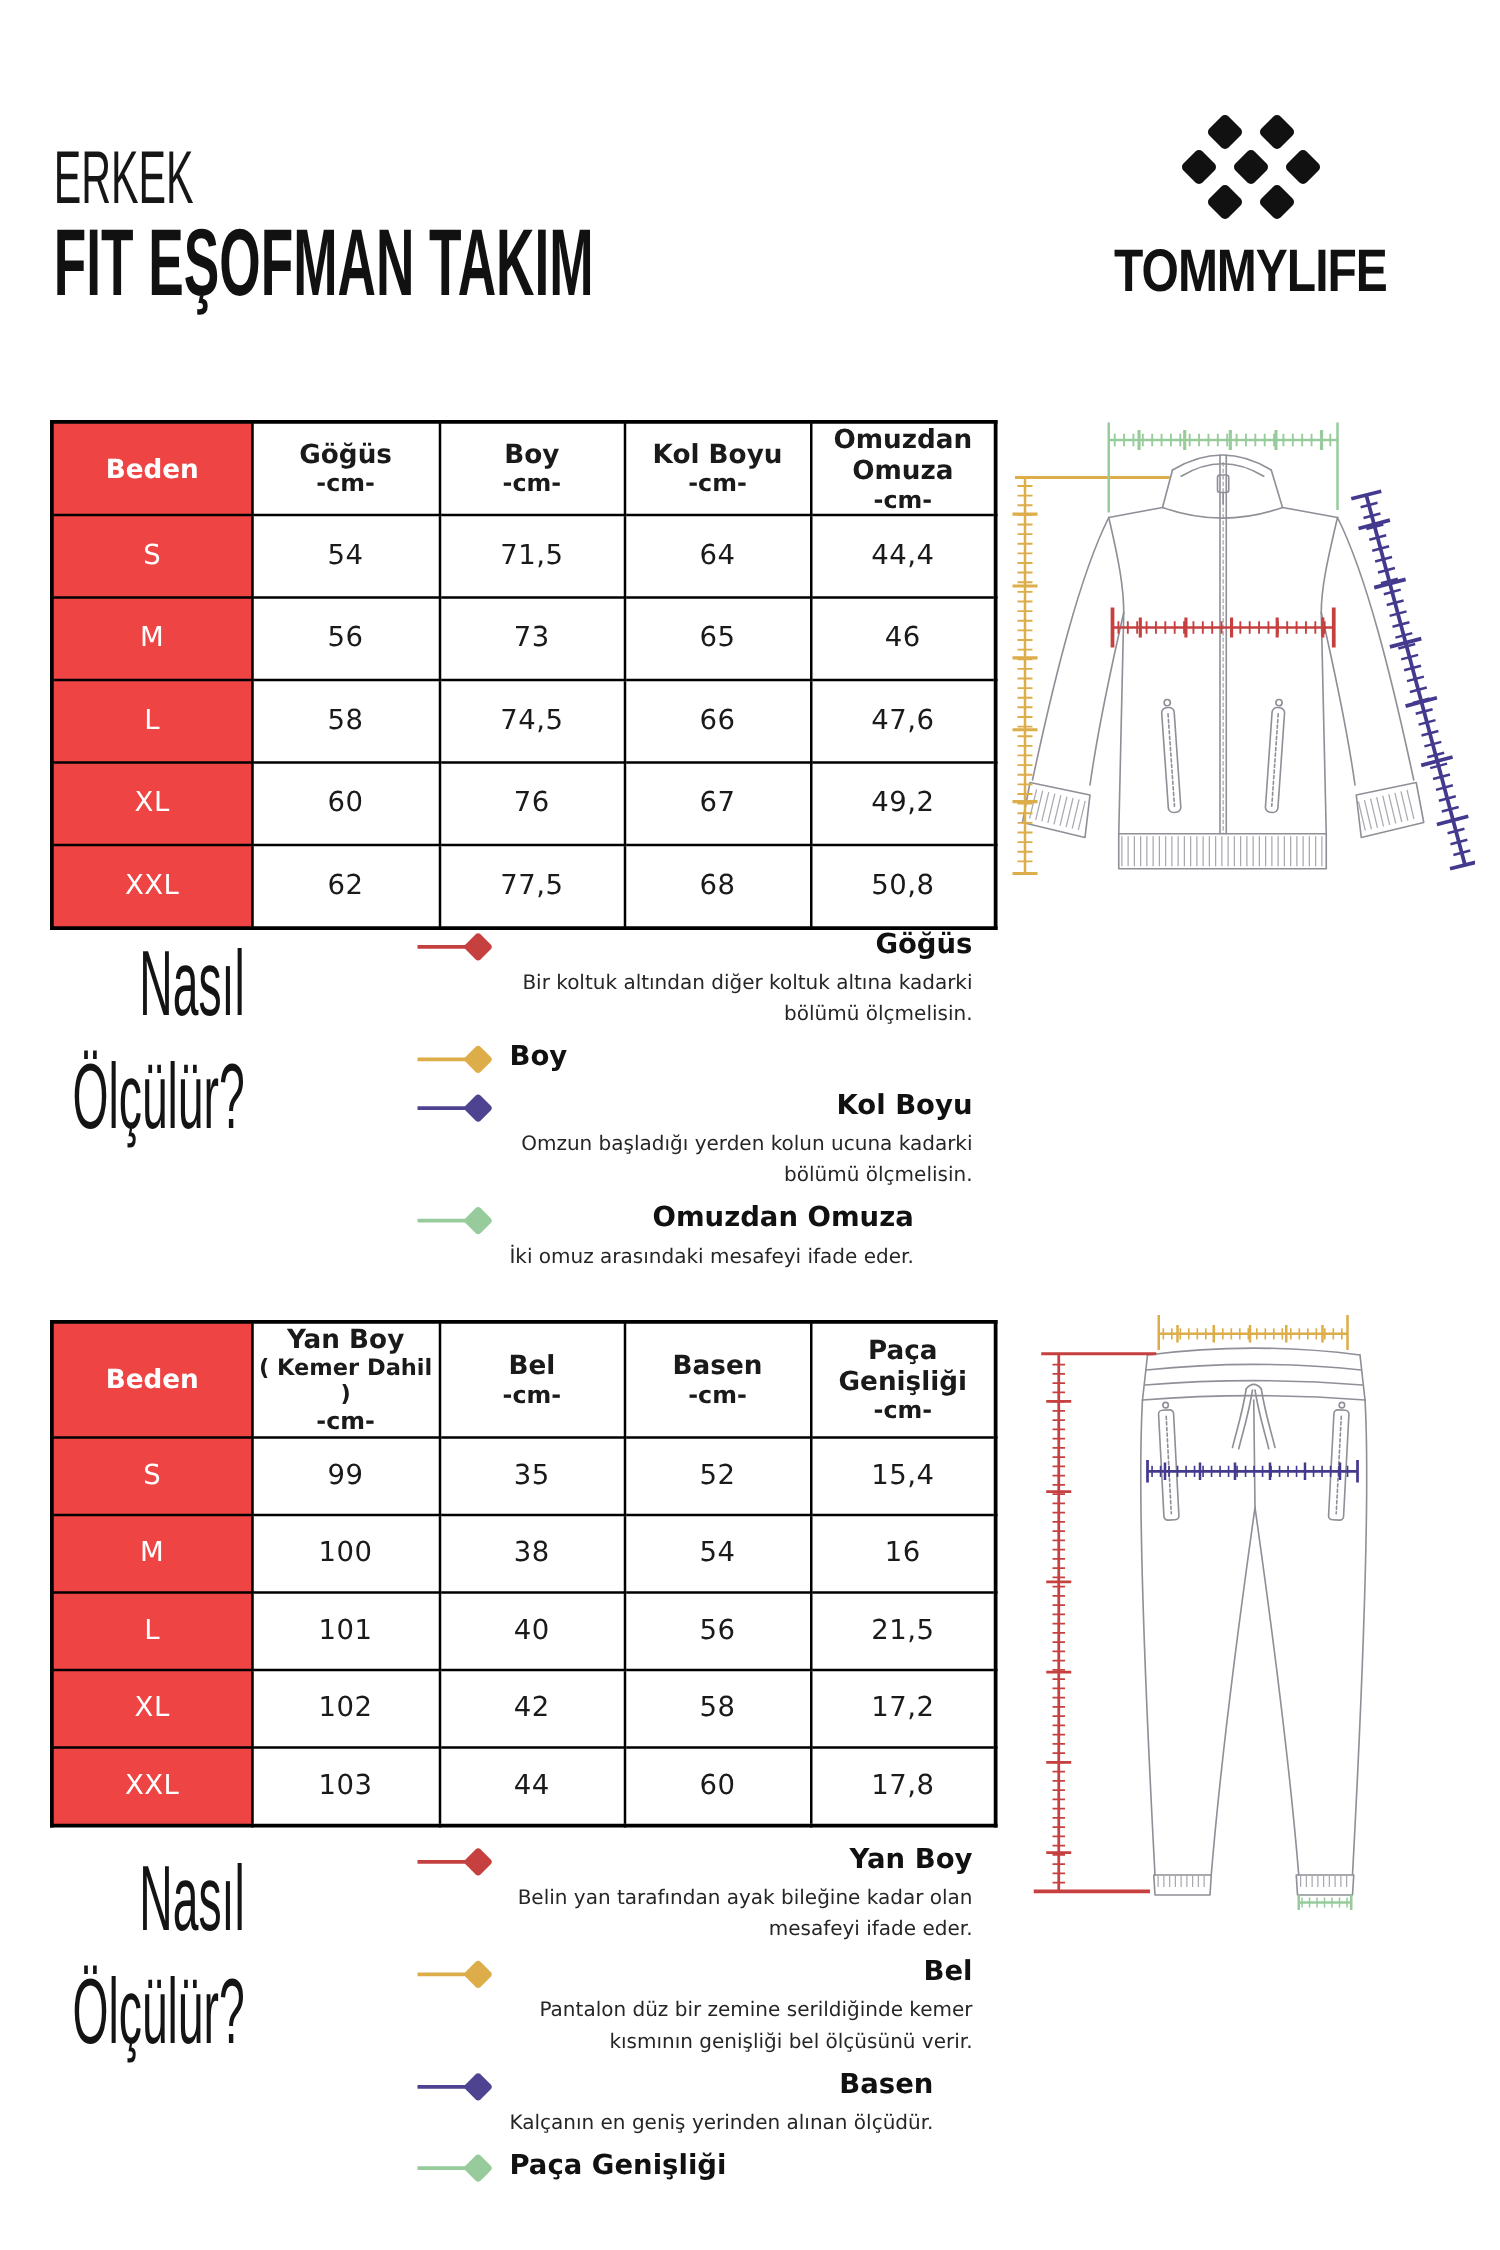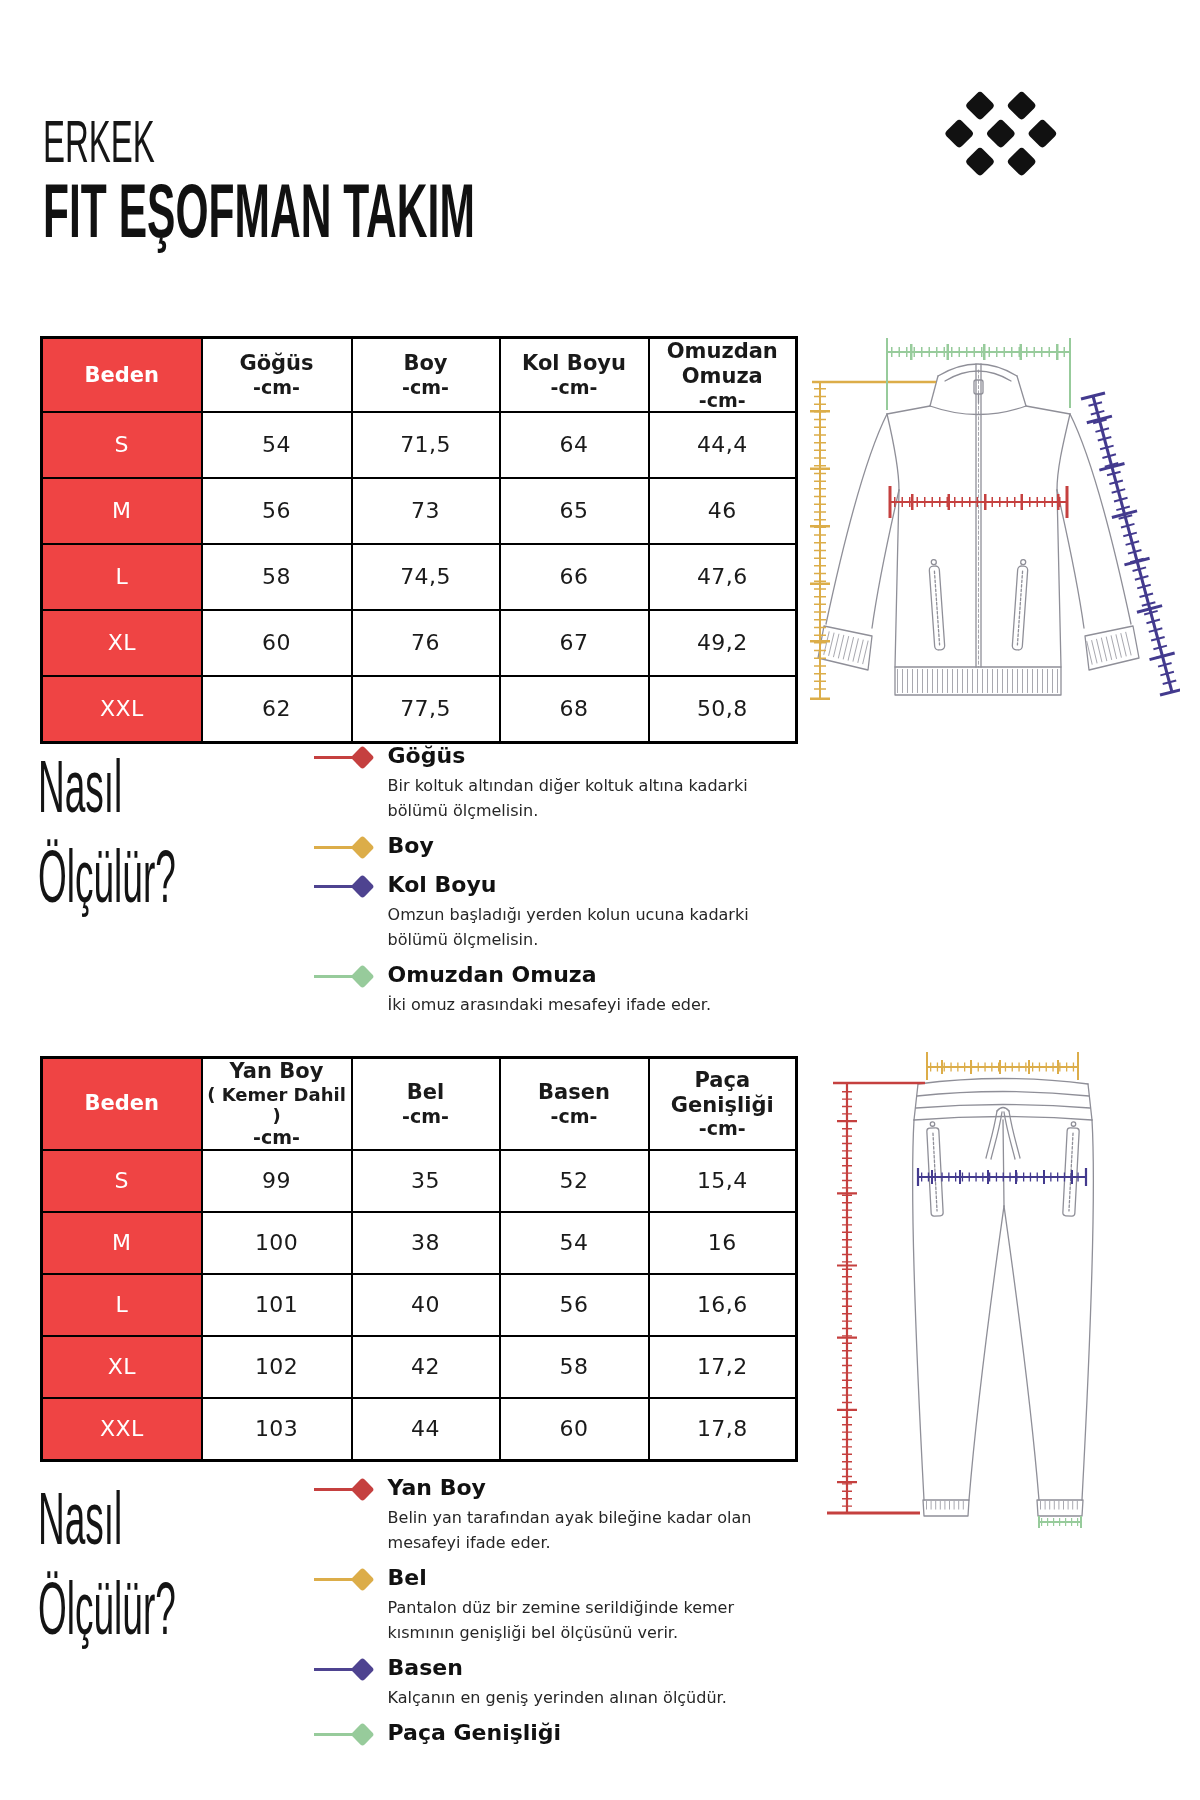--- a/index.html
+++ b/index.html
@@ -22,21 +22,21 @@
   .h-sub{font-size:18px;}
   .h-unit{font-size:19px;}
   #jacket-table{top:336px;}
   #jacket-table th{height:60px;}
   #jacket-table td{height:64px;}
   #pants-table{top:1056px;}
   #pants-table th{height:76px;}
   #pants-table td{height:60px;}
 
   
-  .guide{position:absolute;left:38px;width:720px;display:flex;}
+  .guide{position:absolute;left:58px;width:720px;display:flex;text-align:right;}
   #jacket-guide{top:742px;}
   #pants-guide{top:1474px;}
   .guide-heading{flex:0 0 146px;}
   .guide-heading .gh{display:block;font-family:"Liberation Sans",sans-serif;font-weight:400;font-size:74px;line-height:1.22;transform:scaleX(.5);transform-origin:left top;white-space:nowrap;color:#141414;}
   .guide-items{flex:1;}
   .legend-item{display:flex;margin-bottom:9px;}
   .marker{flex:0 0 74px;height:30px;display:flex;align-items:center;}
   .marker .mline{width:44px;height:3px;}
   .marker .diamond{width:17px;height:17px;border-radius:3px;transform:rotate(45deg);margin-left:-4px;}
   .red  .mline,.red  .diamond{background:#c5403f;}
@@ -70,20 +70,21 @@
     <g fill="#111">
       <rect x="-13.5" y="-13.5" width="27" height="27" rx="5" transform="translate(100,27) rotate(45)"></rect>
       <rect x="-13.5" y="-13.5" width="27" height="27" rx="5" transform="translate(152,27) rotate(45)"></rect>
       <rect x="-13.5" y="-13.5" width="27" height="27" rx="5" transform="translate(74,62) rotate(45)"></rect>
       <rect x="-13.5" y="-13.5" width="27" height="27" rx="5" transform="translate(126,62) rotate(45)"></rect>
       <rect x="-13.5" y="-13.5" width="27" height="27" rx="5" transform="translate(178,62) rotate(45)"></rect>
       <rect x="-13.5" y="-13.5" width="27" height="27" rx="5" transform="translate(100,97) rotate(45)"></rect>
       <rect x="-13.5" y="-13.5" width="27" height="27" rx="5" transform="translate(152,97) rotate(45)"></rect>
     </g>
   </svg>
+  <div><span class="brand-text">TOMMYLIFE</span></div>
 </div>
 
 <table class="size-table" id="jacket-table">
   <colgroup>
       <col style="width:160px">
       <col style="width:150px">
       <col style="width:148px">
       <col style="width:149px">
       <col style="width:148px">
     </colgroup>
@@ -318,21 +319,21 @@
       <td>100</td>
       <td>38</td>
       <td>54</td>
       <td>16</td>
     </tr>
     <tr>
       <td class="size-col">L</td>
       <td>101</td>
       <td>40</td>
       <td>56</td>
-      <td>16,6</td>
+      <td>21,5</td>
     </tr>
     <tr>
       <td class="size-col">XL</td>
       <td>102</td>
       <td>42</td>
       <td>58</td>
       <td>17,2</td>
     </tr>
     <tr>
       <td class="size-col">XXL</td>

